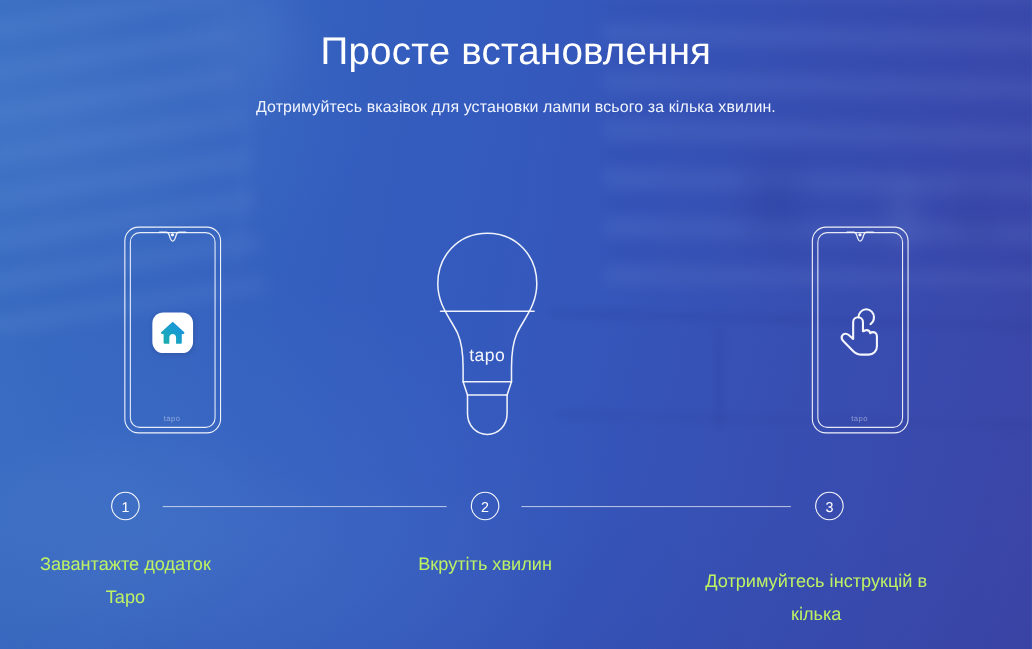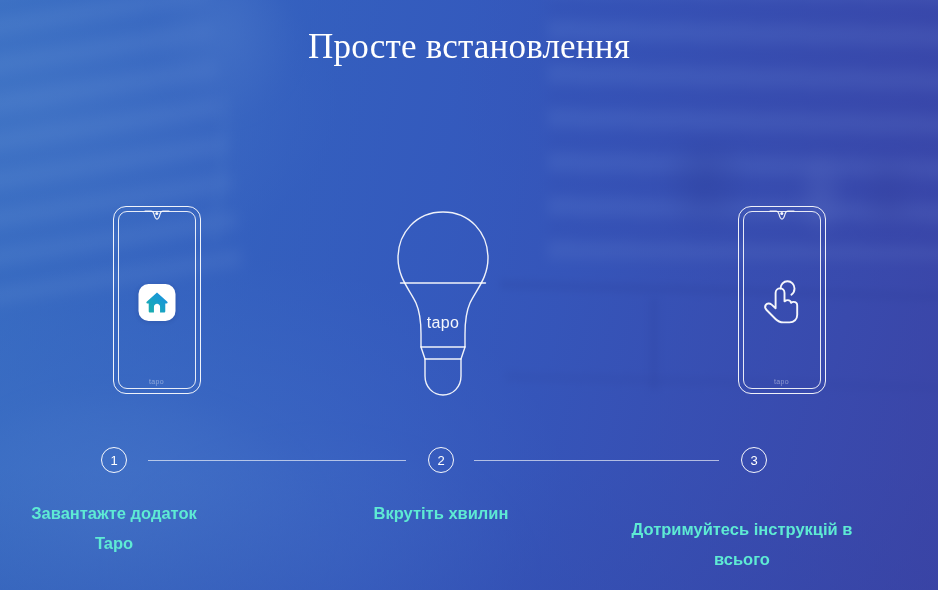--- a/index.html
+++ b/index.html
@@ -158,21 +158,20 @@
 
   .headline {
     position: absolute;
     top: 26px; left: 0; right: 0;
     text-align: center;
     color: #ffffff;
     font-size: 35px;
     font-weight: 400;
     letter-spacing: 0.2px;
     line-height: 1.2;
-    font-family: Liberation Serif, serif;
   }
   .subhead {
     position: absolute;
     top: 90px; left: 0; right: 0;
     text-align: center;
     color: #f0f4fc;
     font-size: 14.5px;
     font-weight: 400;
     letter-spacing: 0.1px;
   }
@@ -294,25 +293,25 @@
 
   
   .captions {
     position: absolute;
     top: 498px; left: 0;
     width: 938px;
   }
   .caption {
     position: absolute;
     top: 0;
-    color: #5eead4;
+    color: #bef264;
     font-size: 16.5px;
     line-height: 30px;
     text-align: center;
-    font-weight: 700;
+    font-weight: 400;
   }
   .caption.p1 { left: 0px;   width: 228px; }
   .caption.p2 { left: 330px; width: 222px; }
   .caption.p3 { left: 608px; width: 268px; margin-top: 16px; }
   .caption .ln { display: block; }
 </style>
 </head>
 <body>
 
 <div id="stage">
@@ -331,20 +330,21 @@
     <div class="table-line-b"></div>
     <div class="sofa-a"></div>
     <div class="sofa-b"></div>
     <div class="floor-shadow"></div>
     <div class="blue-tint"></div>
   </div>
 
   <div class="content">
 
     <div class="headline">Просте встановлення</div>
+    <div class="subhead">Дотримуйтесь вказівок для установки лампи всього за кілька хвилин.</div>
 
     <div class="illus-row">
 
       <div class="illus-cell c1">
         <div class="illus-inner">
           <div class="phone">
             <div class="phone-outer"></div>
             <div class="phone-inner"></div>
             <svg class="notch-svg" width="34" height="16" viewBox="0 0 34 16" style="position:absolute;left:50%;top:4px;transform:translateX(-50%);overflow:visible">
               <path d="M5,1 L11,1 C13,1 13.4,2 14,4.2 C14.9,7.6 15.7,9.2 17,9.2 C18.3,9.2 19.1,7.6 20,4.2 C20.6,2 21,1 23,1 L29,1" fill="none" stroke="rgba(255,255,255,0.9)" stroke-width="1.2" stroke-linecap="round"></path>
@@ -457,18 +457,18 @@
     <div class="captions">
       <div class="caption p1">
         <span class="ln">Завантажте додаток</span>
         <span class="ln">Tapo</span>
       </div>
       <div class="caption p2">
         <span class="ln">Вкрутіть хвилин</span>
       </div>
       <div class="caption p3">
         <span class="ln">Дотримуйтесь інструкцій в</span>
-        <span class="ln">всього</span>
+        <span class="ln">кілька</span>
       </div>
     </div>
 
   </div>
 </div>
 
 </body></html>

